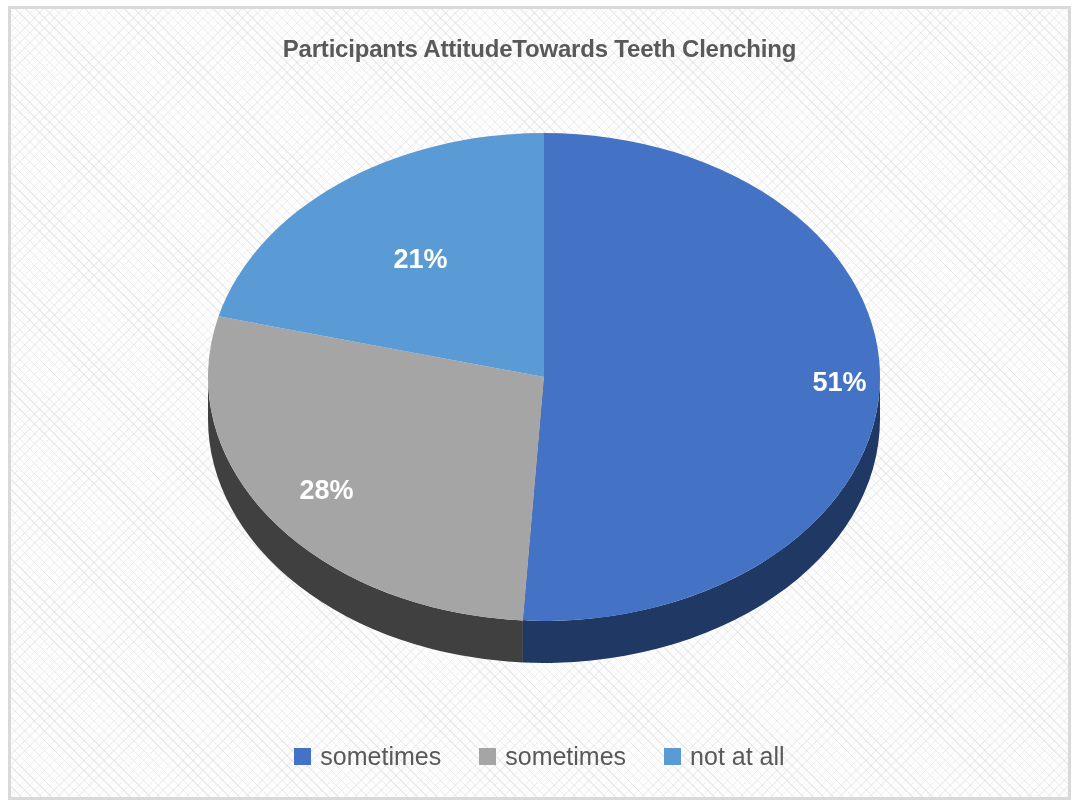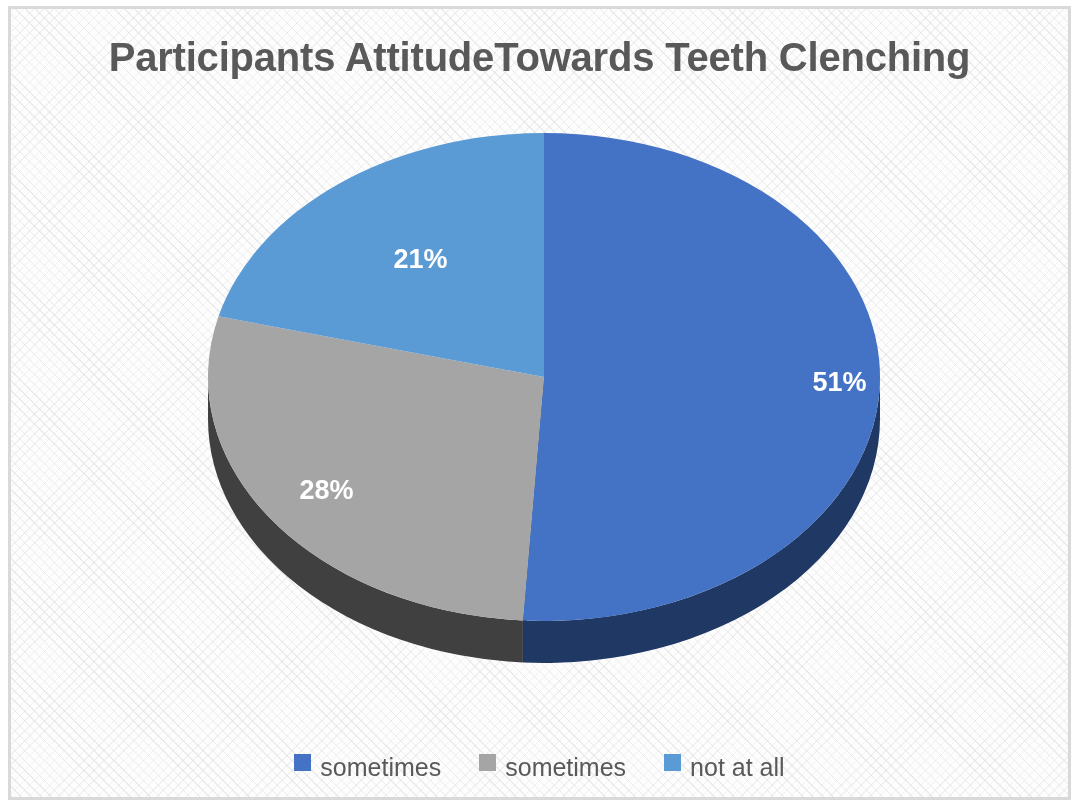--- a/index.html
+++ b/index.html
@@ -40,21 +40,21 @@
         rgba(255,255,255,0) 7px);
   }
 
   
   .chart-title {
     position: absolute;
     left: 0;
     top: 26px;
     width: 100%;
     text-align: center;
-    font-size: 40px;
+    font-size: 24px;
     font-weight: bold;
     color: #595959;
     letter-spacing: -0.2px;
     white-space: nowrap;
   }
 
   
   .plot-area {
     position: absolute;
     left: 0;
@@ -96,21 +96,20 @@
   .legend-swatch {
     width: 17px;
     height: 17px;
     flex: 0 0 auto;
   }
   .legend-label {
     font-size: 25px;
     color: #595959;
     line-height: 1;
     white-space: nowrap;
-    margin-top: 11px;
   }
 </style>
 </head>
 <body>
 
 <div id="screenshot">
   <div class="chart-frame">
 
     <div class="chart-title">Participants AttitudeTowards Teeth Clenching</div>
 

